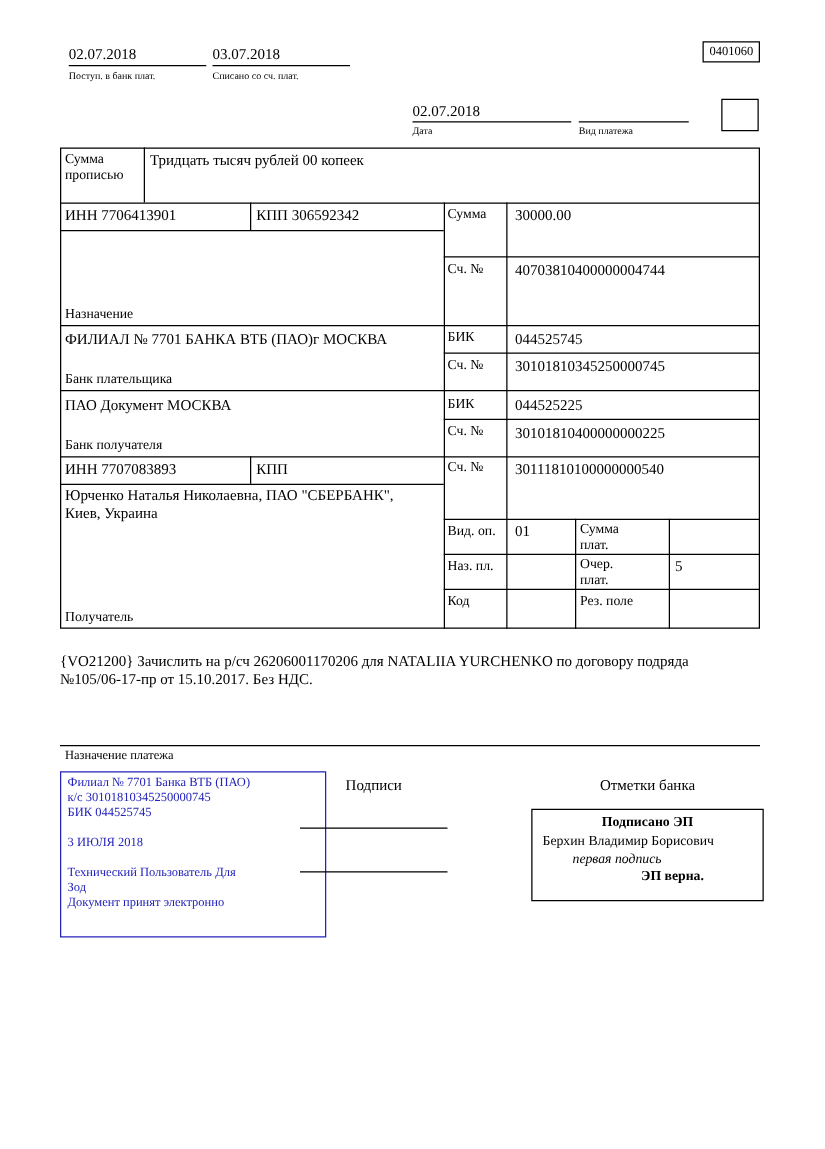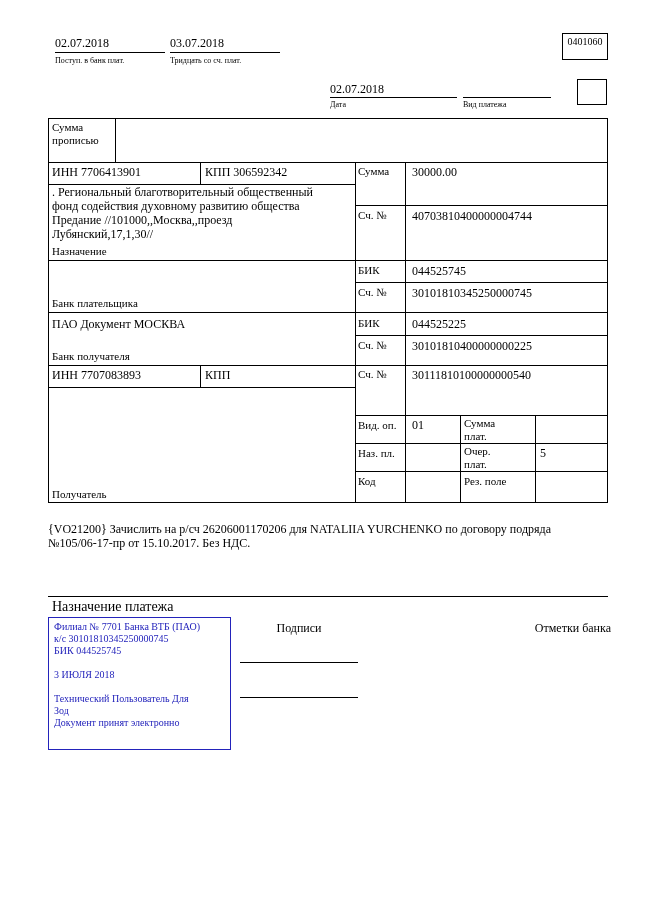--- a/index.html
+++ b/index.html
@@ -5,21 +5,21 @@
   :root { --stamp-blue: #2323bb; --ink: #000000; --paper: #ffffff; }
   * { box-sizing: border-box; margin: 0; padding: 0; }
   body { background: #e8e8e8; font-family: "Liberation Serif", "DejaVu Serif", serif; }
   .page {
     position: relative; width: 660px; height: 919px;
     background: var(--paper); color: var(--ink); overflow: hidden;
     margin: 0 auto;
   }
   .t { position: absolute; white-space: pre-line; line-height: 1.18; }
   .fs8  { font-size: 8px; }
-  .fs9  { font-size: 14px; }
+  .fs9  { font-size: 10px; }
   .fs10 { font-size: 10px; }
   .fs11 { font-size: 11px; }
   .fs12 { font-size: 12px; }
   .b { font-weight: bold; }
   .i { font-style: italic; }
   .hline { position: absolute; height: 1px; background: var(--ink); }
   .vline { position: absolute; width: 1px; background: var(--ink); }
   .box { position: absolute; border: 1px solid var(--ink); }
   .blue-box { border-color: var(--stamp-blue); }
   .blue-text {
@@ -32,23 +32,23 @@
 <body>
 
 <div class="page">
 
   <div class="t fs12" style="left:55px;top:36px">02.07.2018</div>
   <div class="hline" style="left:55px;top:52px;width:110px"></div>
   <div class="t fs8" style="left:55px;top:56px">Поступ. в банк плат.</div>
 
   <div class="t fs12" style="left:170px;top:36px">03.07.2018</div>
   <div class="hline" style="left:170px;top:52px;width:110px"></div>
-  <div class="t fs8" style="left:170px;top:56px">Тридцать со сч. плат.</div>
+  <div class="t fs8" style="left:170px;top:56px">Списано со сч. плат.</div>
 
-  <div class="box fs10" style="left:562px;top:33px;width:46px;height:27px;line-height:15px;text-align:center">0401060</div>
+  <div class="box fs10" style="left:562px;top:33px;width:46px;height:17px;line-height:15px;text-align:center">0401060</div>
 
   <div class="t fs12" style="left:330px;top:82px">02.07.2018</div>
   <div class="hline" style="left:330px;top:97px;width:127px"></div>
   <div class="t fs8" style="left:330px;top:100px">Дата</div>
   <div class="hline" style="left:463px;top:97px;width:88px"></div>
   <div class="t fs8" style="left:463px;top:100px">Вид платежа</div>
   <div class="box" style="left:577px;top:79px;width:30px;height:26px"></div>
 
   <div class="box" style="left:48px;top:118px;width:560px;height:385px"></div>
   <div class="vline" style="left:115px;top:118px;height:44px"></div>
@@ -65,78 +65,84 @@
   <div class="hline" style="left:48px;top:365px;width:560px"></div>
   <div class="vline" style="left:200px;top:365px;height:22px"></div>
   <div class="hline" style="left:48px;top:387px;width:307px"></div>
   <div class="hline" style="left:355px;top:415px;width:253px"></div>
   <div class="hline" style="left:355px;top:443px;width:253px"></div>
   <div class="hline" style="left:355px;top:471px;width:253px"></div>
   <div class="vline" style="left:460px;top:415px;height:88px"></div>
   <div class="vline" style="left:535px;top:415px;height:88px"></div>
 
   <div class="t fs11" style="left:52px;top:121px;width:58px">Сумма прописью</div>
+  <div class="t fs12" style="left:120px;top:121px">Тридцать тысяч рублей 00 копеек</div>
 
   <div class="t fs12" style="left:52px;top:165px">ИНН 7706413901</div>
   <div class="t fs12" style="left:205px;top:165px">КПП 306592342</div>
   <div class="t fs11" style="left:358px;top:165px">Сумма</div>
   <div class="t fs12" style="left:412px;top:165px">30000.00</div>
-  <div class="t fs12" style="left:52px;top:185px;width:302px">. Региональный благотворительный общественный
-фонд содействия духовному развитию общества
-Предание //101000,,Москва,,проезд
-Лубянский,17,1,30//</div>
   <div class="t fs11" style="left:358px;top:209px">Сч. №</div>
   <div class="t fs12" style="left:412px;top:209px">40703810400000004744</div>
   <div class="t fs11" style="left:52px;top:245px">Назначение</div>
 
+  <div class="t fs12" style="left:52px;top:264px">ФИЛИАЛ № 7701 БАНКА ВТБ (ПАО)г МОСКВА</div>
   <div class="t fs11" style="left:358px;top:264px">БИК</div>
   <div class="t fs12" style="left:412px;top:264px">044525745</div>
   <div class="t fs11" style="left:358px;top:286px">Сч. №</div>
   <div class="t fs12" style="left:412px;top:286px">30101810345250000745</div>
   <div class="t fs11" style="left:52px;top:297px">Банк плательщика</div>
 
   <div class="t fs12" style="left:52px;top:317px">ПАО Документ МОСКВА</div>
   <div class="t fs11" style="left:358px;top:317px">БИК</div>
   <div class="t fs12" style="left:412px;top:317px">044525225</div>
   <div class="t fs11" style="left:358px;top:339px">Сч. №</div>
   <div class="t fs12" style="left:412px;top:339px">30101810400000000225</div>
   <div class="t fs11" style="left:52px;top:350px">Банк получателя</div>
 
   <div class="t fs12" style="left:52px;top:368px">ИНН 7707083893</div>
   <div class="t fs12" style="left:205px;top:368px">КПП</div>
   <div class="t fs11" style="left:358px;top:368px">Сч. №</div>
   <div class="t fs12" style="left:412px;top:368px">30111810100000000540</div>
+  <div class="t fs12" style="left:52px;top:389px;width:302px">Юрченко Наталья Николаевна, ПАО "СБЕРБАНК",
+Киев, Украина</div>
 
   <div class="t fs11" style="left:358px;top:419px">Вид. оп.</div>
   <div class="t fs12" style="left:412px;top:418px">01</div>
   <div class="t fs11" style="left:464px;top:417px;width:50px">Сумма плат.</div>
   <div class="t fs11" style="left:358px;top:447px">Наз. пл.</div>
   <div class="t fs11" style="left:464px;top:445px;width:50px">Очер. плат.</div>
   <div class="t fs12" style="left:540px;top:446px">5</div>
   <div class="t fs11" style="left:358px;top:475px">Код</div>
   <div class="t fs11" style="left:464px;top:475px">Рез. поле</div>
   <div class="t fs11" style="left:52px;top:488px">Получатель</div>
 
   <div class="t fs12" style="left:48px;top:522px;width:552px">{VO21200} Зачислить на р/сч 26206001170206 для NATALIIA YURCHENKO по договору подряда
 №105/06-17-пр от 15.10.2017. Без НДС.</div>
   <div class="hline" style="left:48px;top:596px;width:560px"></div>
   <div class="t fs9" style="left:52px;top:599px">Назначение платежа</div>
 
   <div class="t fs12" style="left:240px;top:621px;width:118px;text-align:center">Подписи</div>
-  <div class="t fs12" style="left:425px;top:621px;width:186px;text-align:right">Отметки банка</div>
+  <div class="t fs12" style="left:425px;top:621px;width:186px;text-align:center">Отметки банка</div>
 
-  <div class="box blue-box" style="left:48px;top:617px;width:183px;height:133px">
+  <div class="box blue-box" style="left:48px;top:617px;width:213px;height:133px">
     <div class="blue-text">Филиал № 7701 Банка ВТБ (ПАО)
 к/с 30101810345250000745
 БИК 044525745
 
 3 ИЮЛЯ 2018
 
 Технический Пользователь Для
 Зод
 Документ принят электронно</div>
   </div>
 
   <div class="hline" style="left:240px;top:662px;width:118px"></div>
   <div class="hline" style="left:240px;top:697px;width:118px"></div>
 
+  <div class="box" style="left:425px;top:647px;width:186px;height:74px">
+    <div class="t fs11 b" style="left:0;right:0;top:4px;text-align:center">Подписано ЭП</div>
+    <div class="t fs11" style="left:8px;top:19px">Берхин Владимир Борисович</div>
+    <div class="t fs11 i" style="left:32px;top:33px">первая подпись</div>
+    <div class="t fs11 b" style="left:40px;right:0;top:47px;text-align:center">ЭП верна.</div>
+  </div>
 
 </div>
 
 </body></html>

